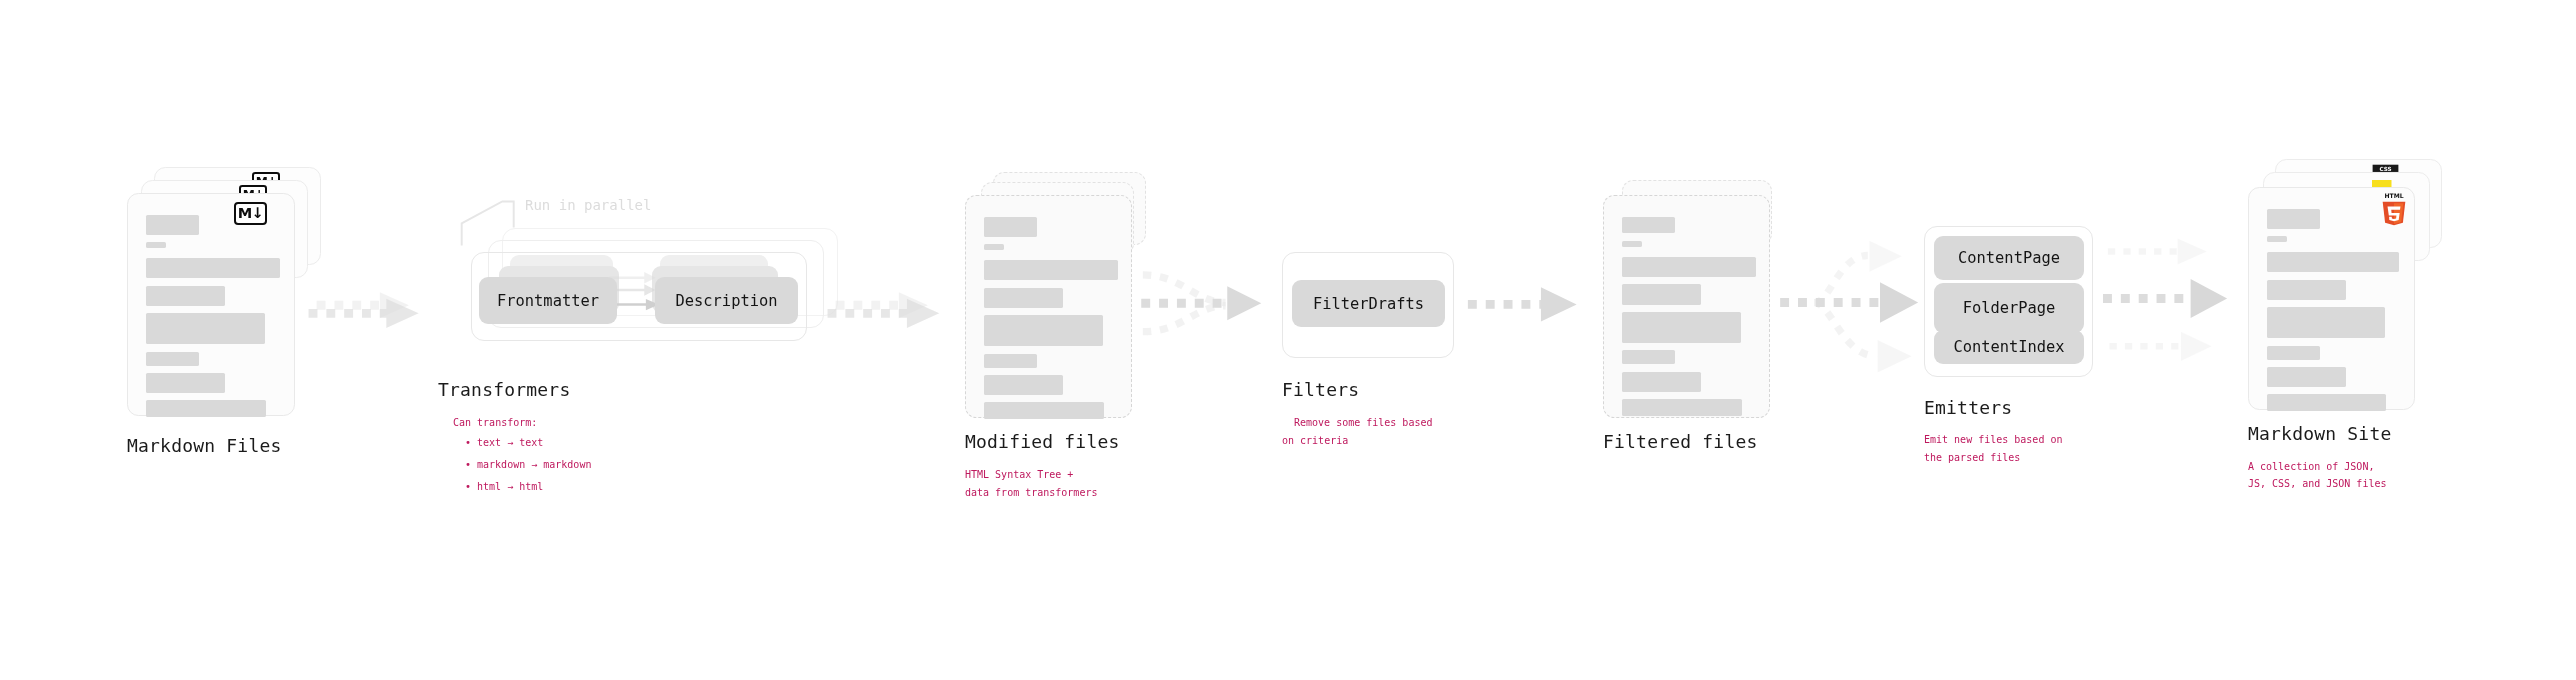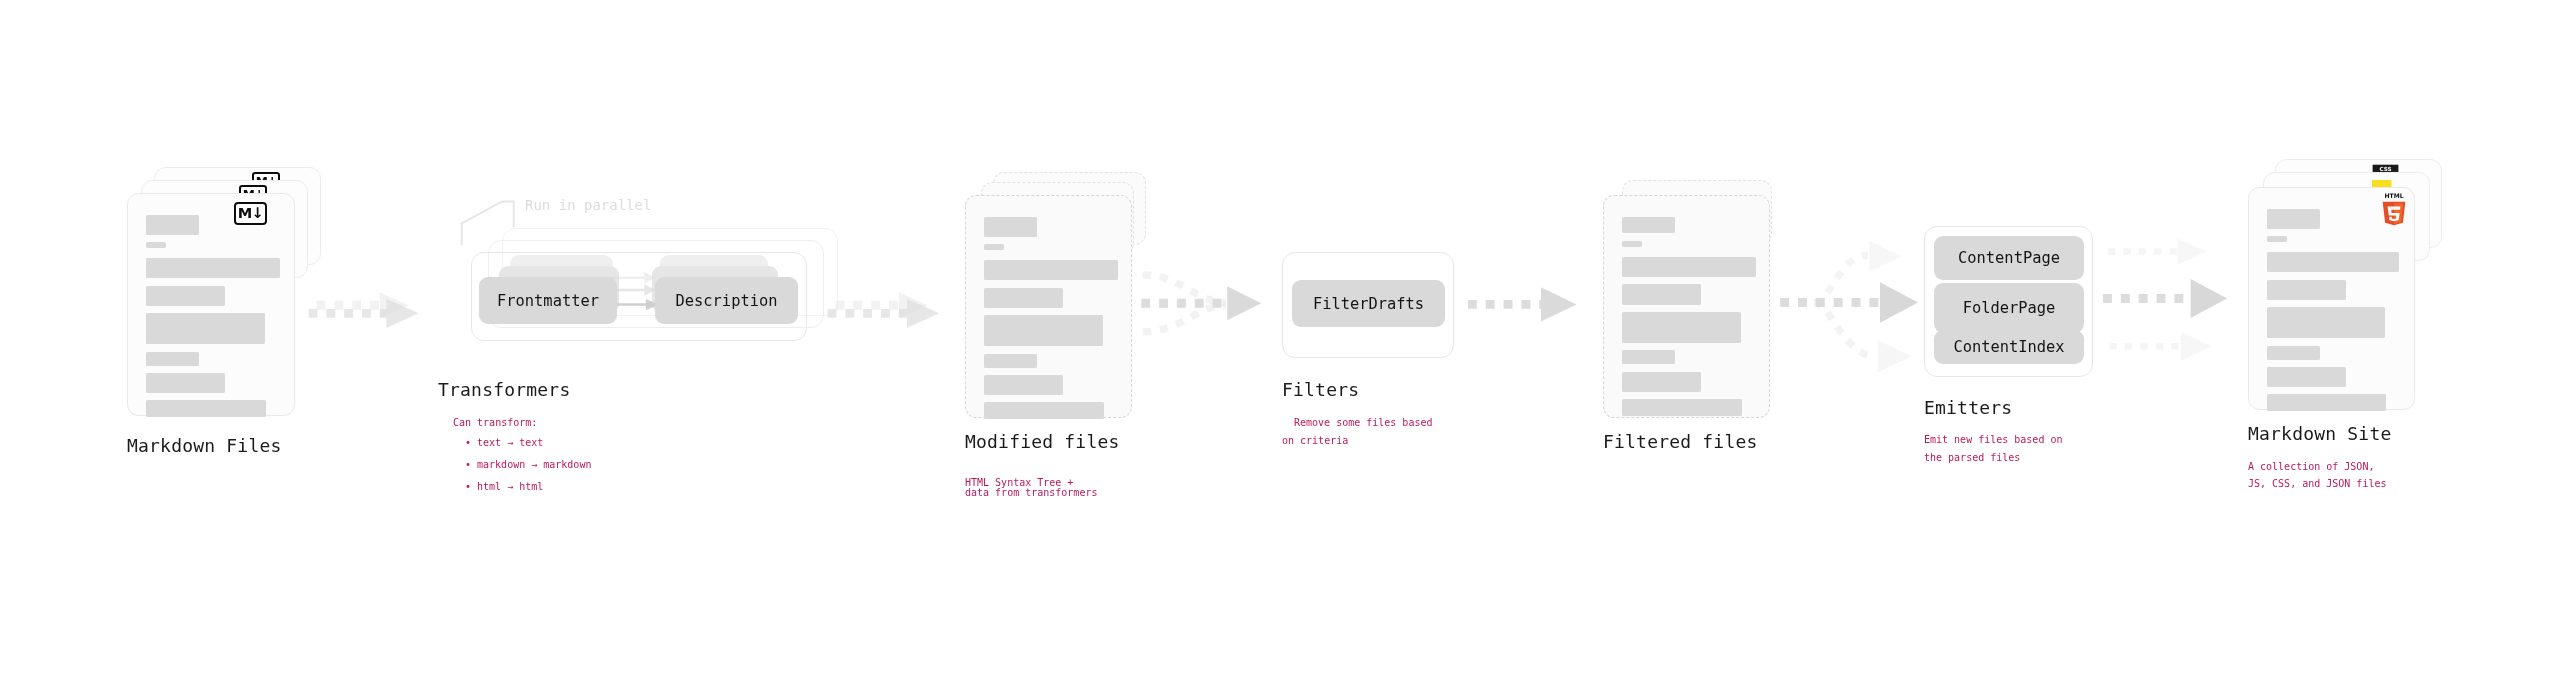--- a/index.html
+++ b/index.html
@@ -210,21 +210,21 @@
         <div class="bar" style="width:19.5px;height:6.5px;margin-bottom:9.8px;"></div>
         <div class="bar" style="width:134px;height:20.3px;"></div>
         <div class="bar" style="width:79px;height:20.3px;"></div>
         <div class="bar" style="width:119px;height:31px;"></div>
         <div class="bar" style="width:53px;height:14px;"></div>
         <div class="bar" style="width:79px;height:20.3px;"></div>
         <div class="bar" style="width:120px;height:17px;"></div>
       </div>
     </div>
     <div class="caption" style="left:965px;top:431px;">Modified files</div>
-    <div class="subcaption" style="left:965px;top:466px;margin-top:8px;">HTML Syntax Tree +</div>
+    <div class="subcaption" style="left:965px;top:466px;">HTML Syntax Tree +</div>
     <div class="subcaption" style="left:965px;top:484px;">data from transformers</div>
   </div>
 
   <svg class="node" style="left:1138px;top:252px;width:146px;height:114px;" viewBox="0 0 180 140">
     <g opacity="0.5">
       <path d="M6 28 C55 28 70 62 108 62" stroke="#e6e6e6" stroke-width="9" stroke-dasharray="10 11" fill="none"></path>
     </g>
     <g opacity="0.5">
       <path d="M6 98 C55 98 70 66 108 66" stroke="#e6e6e6" stroke-width="9" stroke-dasharray="10 11" fill="none"></path>
     </g>

